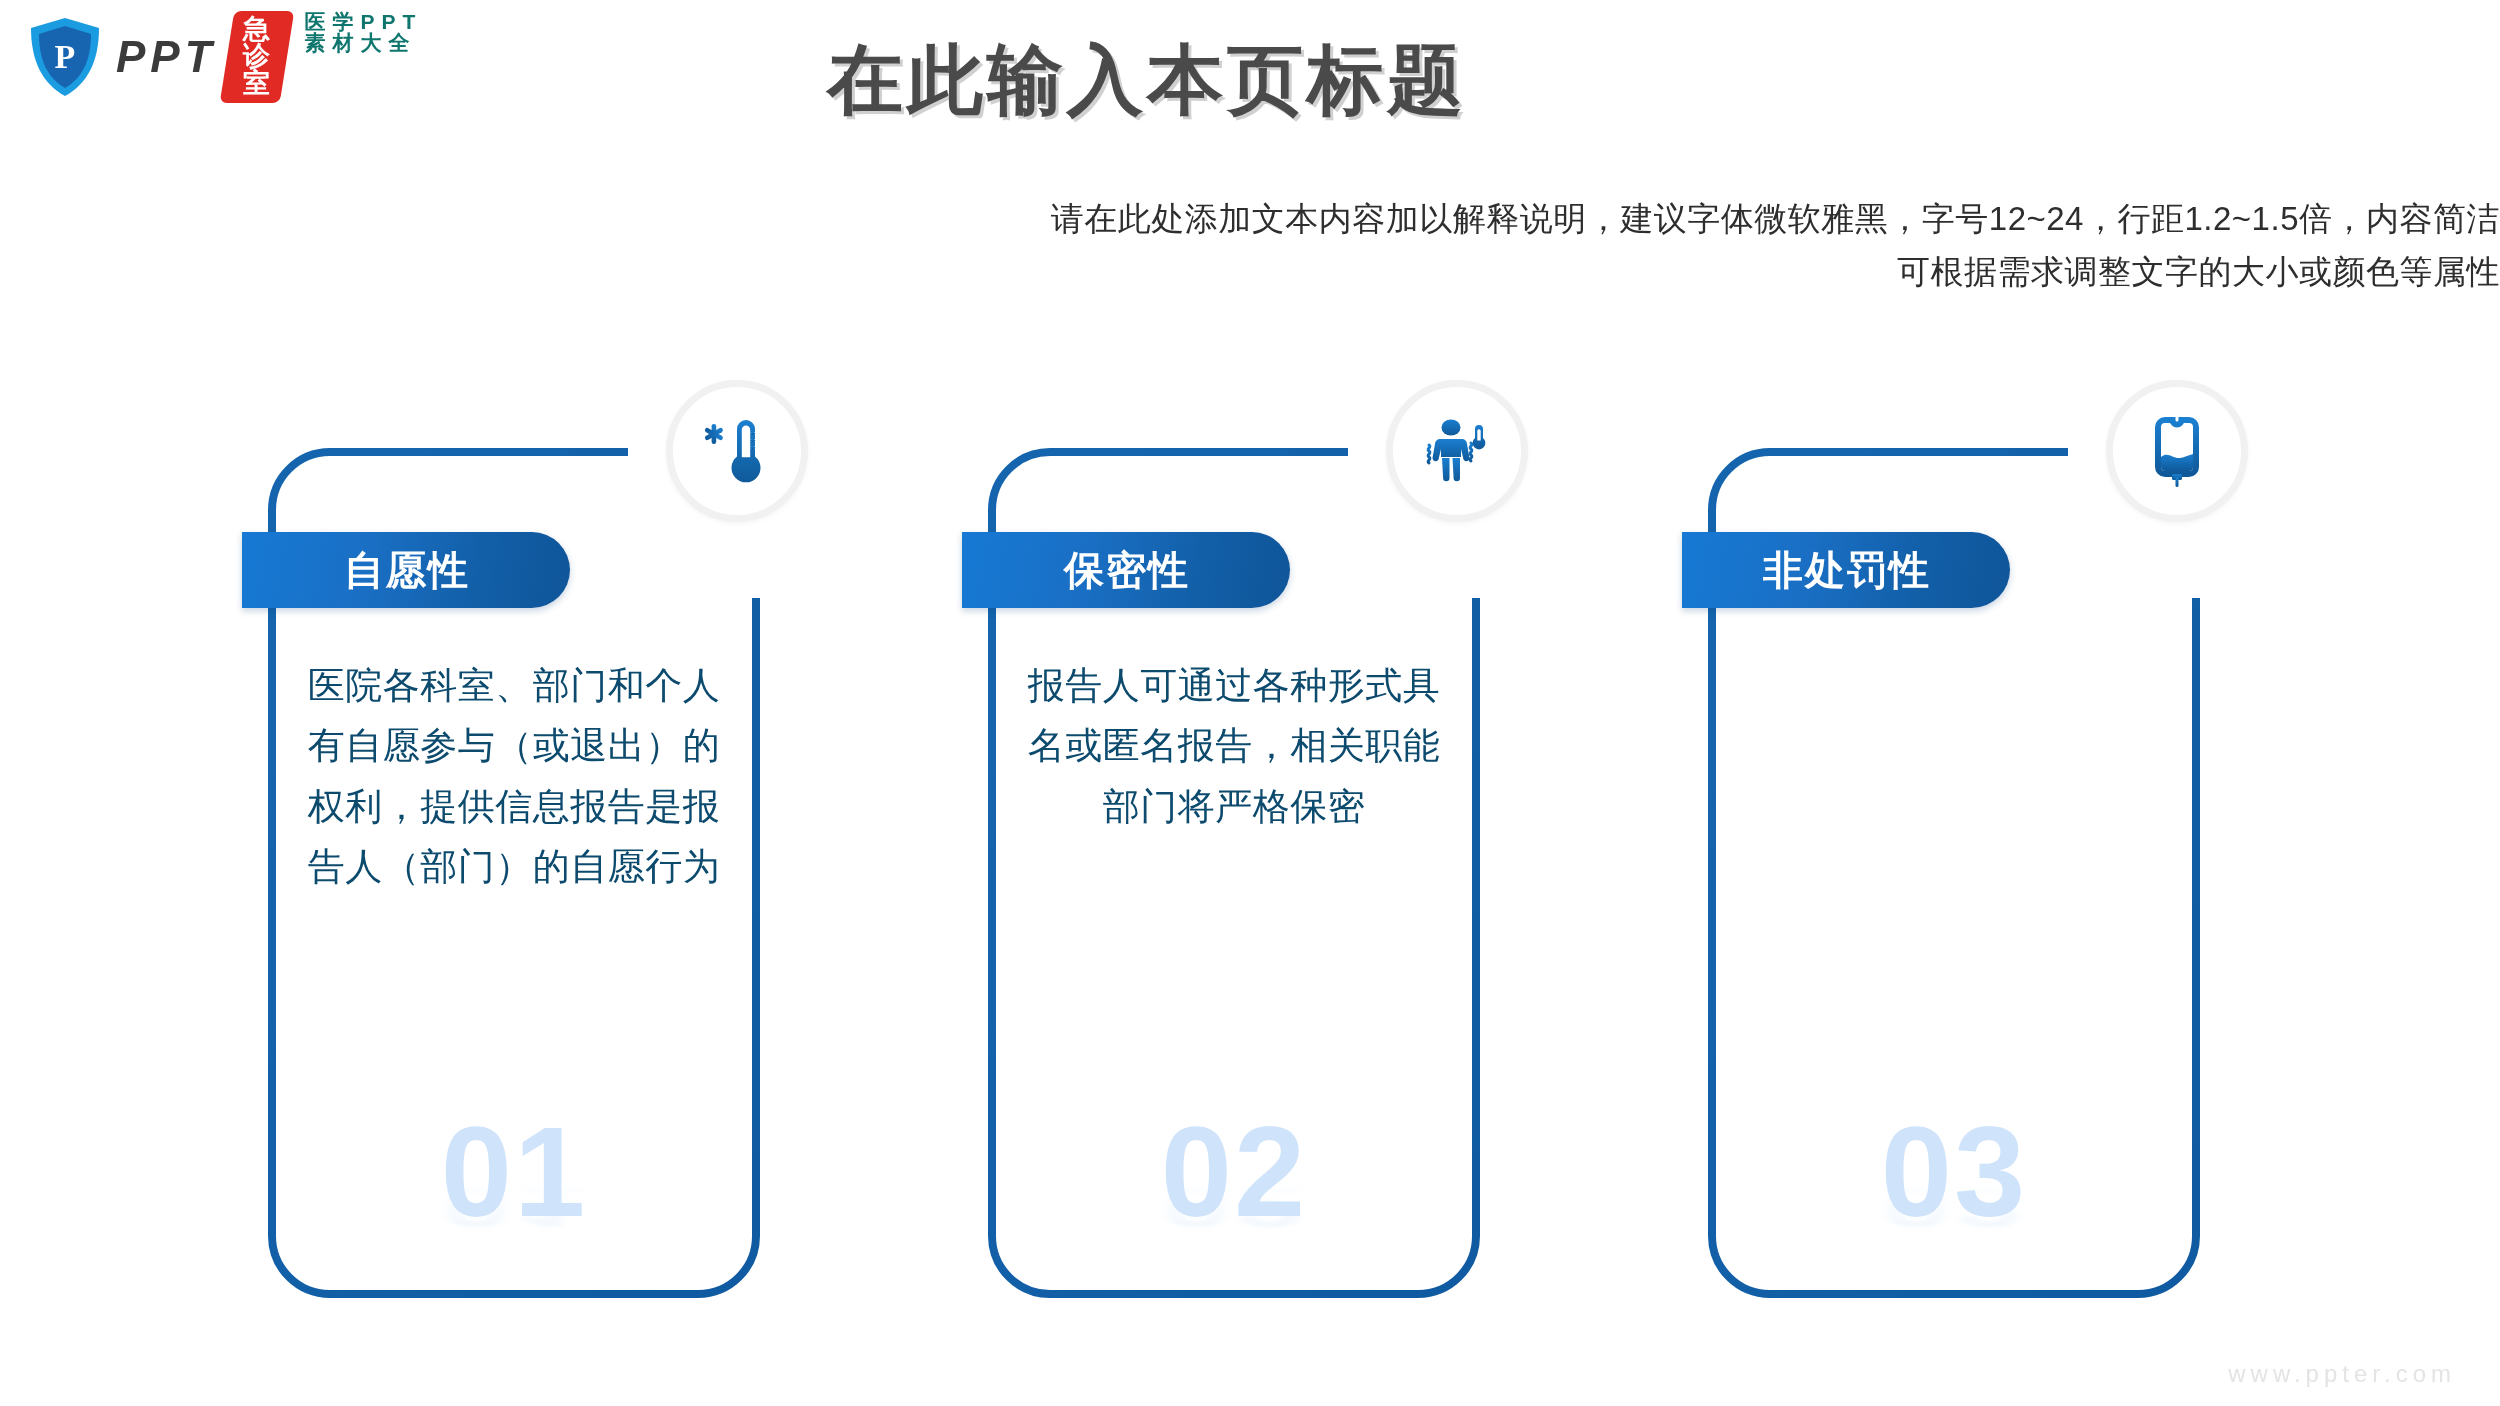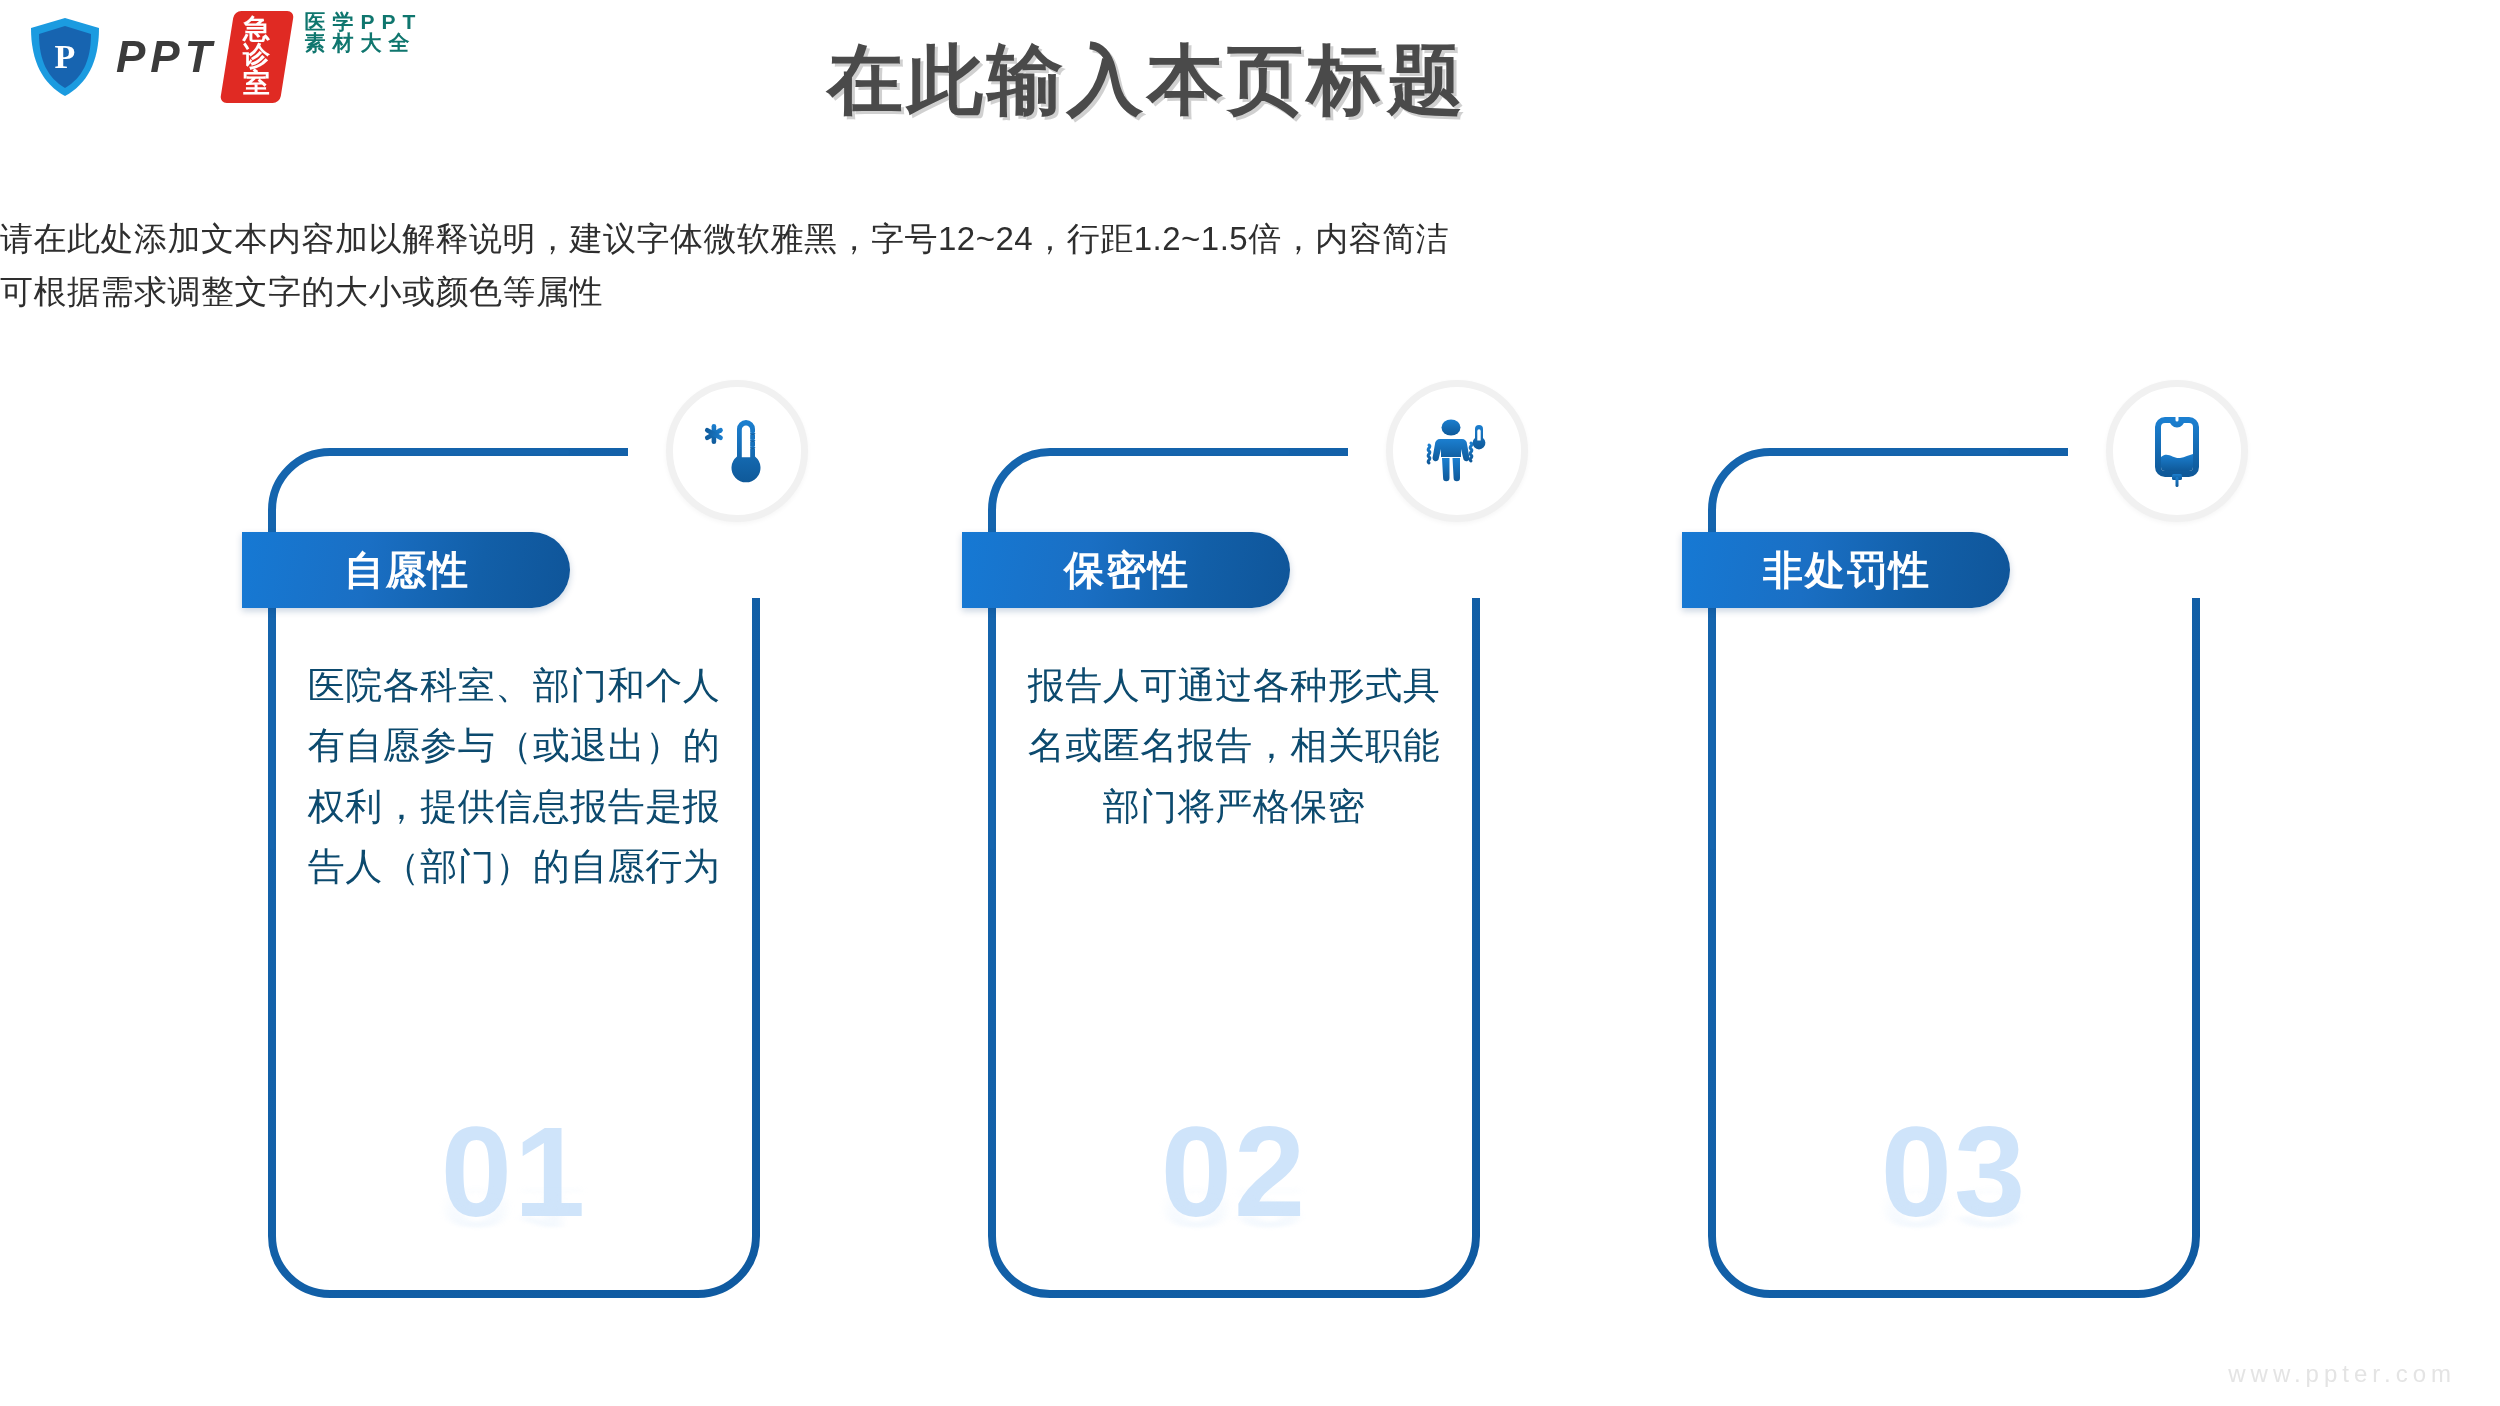--- a/index.html
+++ b/index.html
@@ -80,23 +80,23 @@
     font-size: 76px;
     font-weight: bold;
     color: #4a4a4a;
     letter-spacing: 4px;
     text-shadow: 3px 3px 0 rgba(170,170,170,0.55);
     line-height: 1.1;
   }
   #page-subtitle {
     position: absolute;
     left: 0;
-    top: 212px;
+    top: 192px;
     width: 2500px;
-    text-align: left;
+    text-align: right;
     font-size: 33px;
     color: #2e2e2e;
     line-height: 1.62;
     letter-spacing: 0.5px;
   }
 
   
   #cards {
     position: absolute;
     left: 0;

